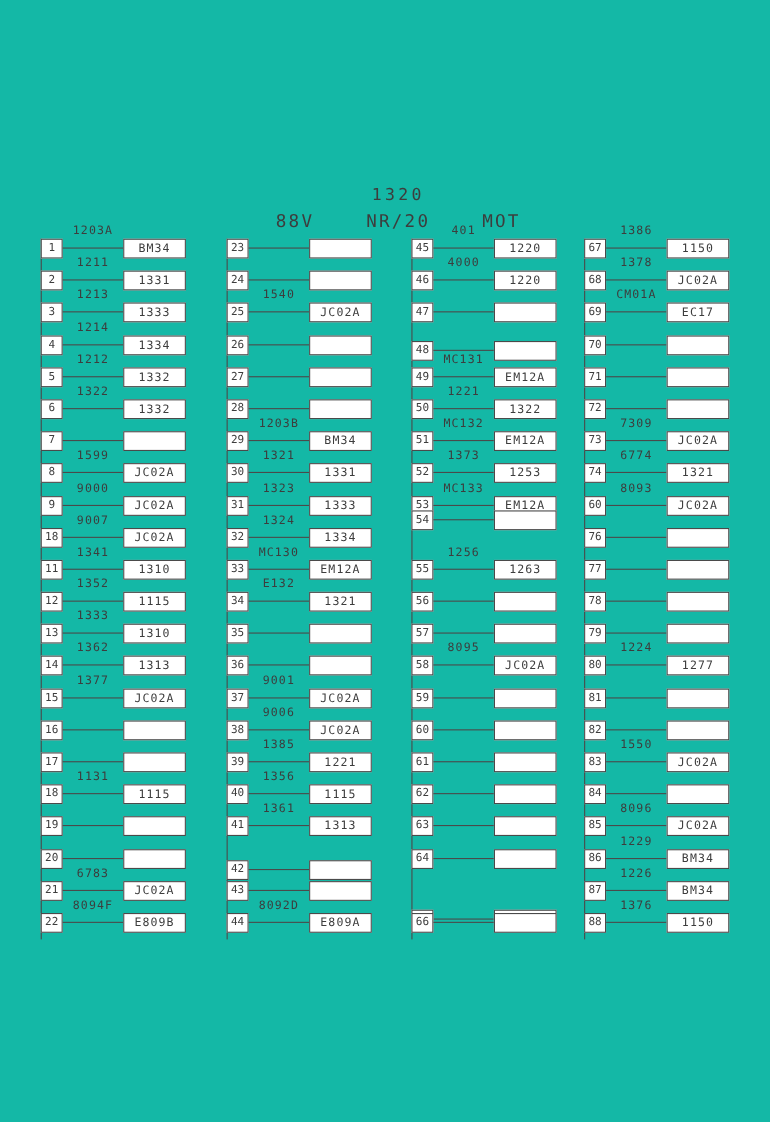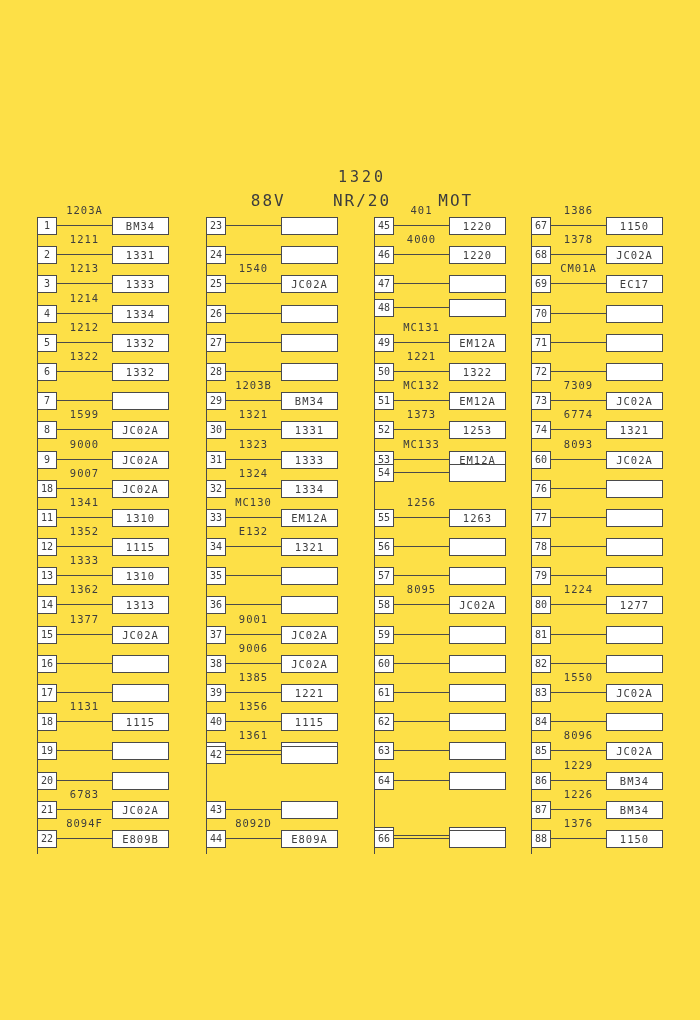--- a/index.html
+++ b/index.html
@@ -4,21 +4,21 @@
 <style>
   html, body {
     margin: 0;
     padding: 0;
     background: #ffffff;
   }
   #canvas {
     position: relative;
     width: 700px;
     height: 1020px;
-    background: #fde047;
+    background: #14b8a6;
     overflow: hidden;
     font-family: "DejaVu Sans Mono", monospace;
     color: #3d3d3d;
   }
   .title {
     position: absolute;
     left: 12px;
     width: 700px;
     top: 168px;
     text-align: center;
@@ -397,21 +397,21 @@
     <div class="destbox">1115</div>
   </div>
 
   <div class="row" style="top: 742px;">
     <div class="numbox">41</div>
     <div class="hline"></div>
     <div class="wirelabel">1361</div>
     <div class="destbox">1313</div>
   </div>
 
-  <div class="row" style="top: 746px; padding-left: 32px;">
+  <div class="row" style="top: 782px; padding-left: 32px;">
     <div class="numbox">42</div>
     <div class="hline"></div>
     <div class="wirelabel"></div>
     <div class="destbox"></div>
   </div>
 
   <div class="row" style="top: 801px;">
     <div class="numbox">43</div>
     <div class="hline"></div>
     <div class="wirelabel"></div>
@@ -441,21 +441,21 @@
     <div class="destbox">1220</div>
   </div>
 
   <div class="row" style="top: 275px;">
     <div class="numbox">47</div>
     <div class="hline"></div>
     <div class="wirelabel"></div>
     <div class="destbox"></div>
   </div>
 
-  <div class="row" style="top: 299px;">
+  <div class="row" style="top: 310px;">
     <div class="numbox">48</div>
     <div class="hline"></div>
     <div class="wirelabel"></div>
     <div class="destbox"></div>
   </div>
 
   <div class="row" style="top: 334px;">
     <div class="numbox">49</div>
     <div class="hline"></div>
     <div class="wirelabel">MC131</div>

